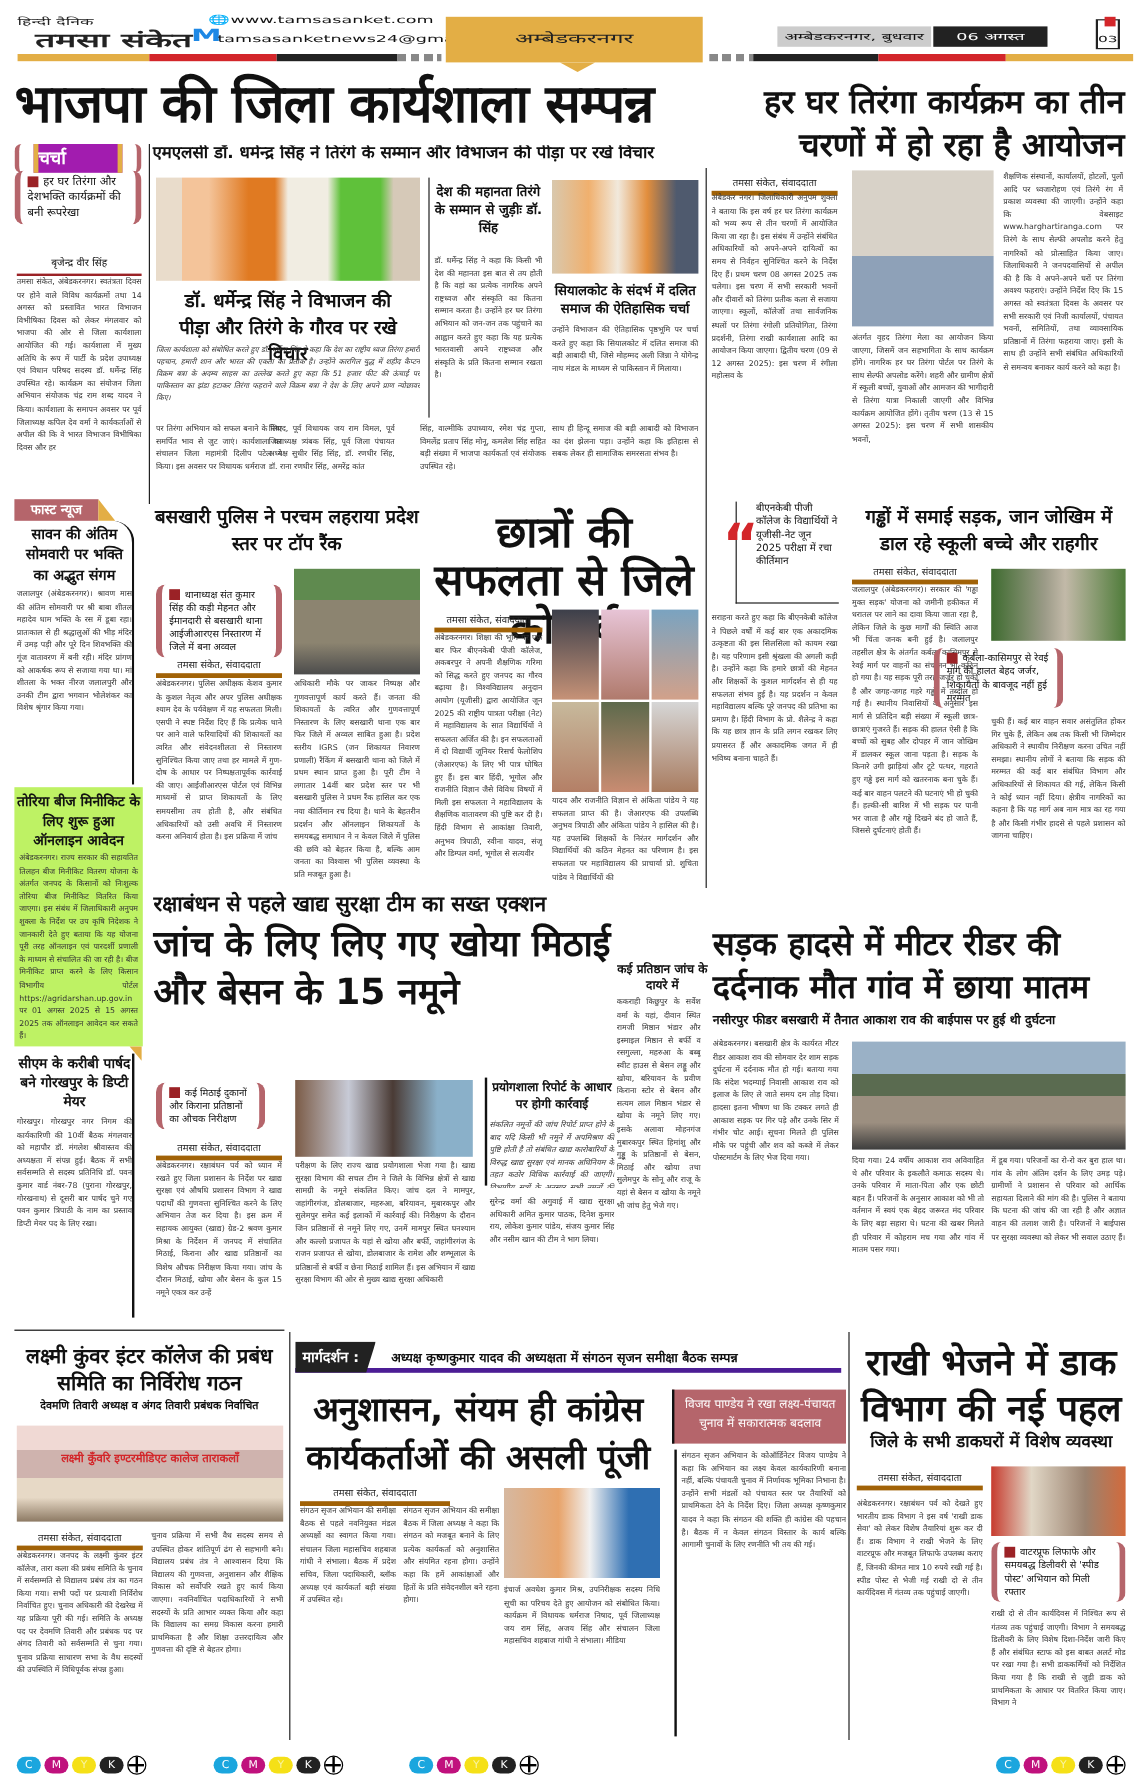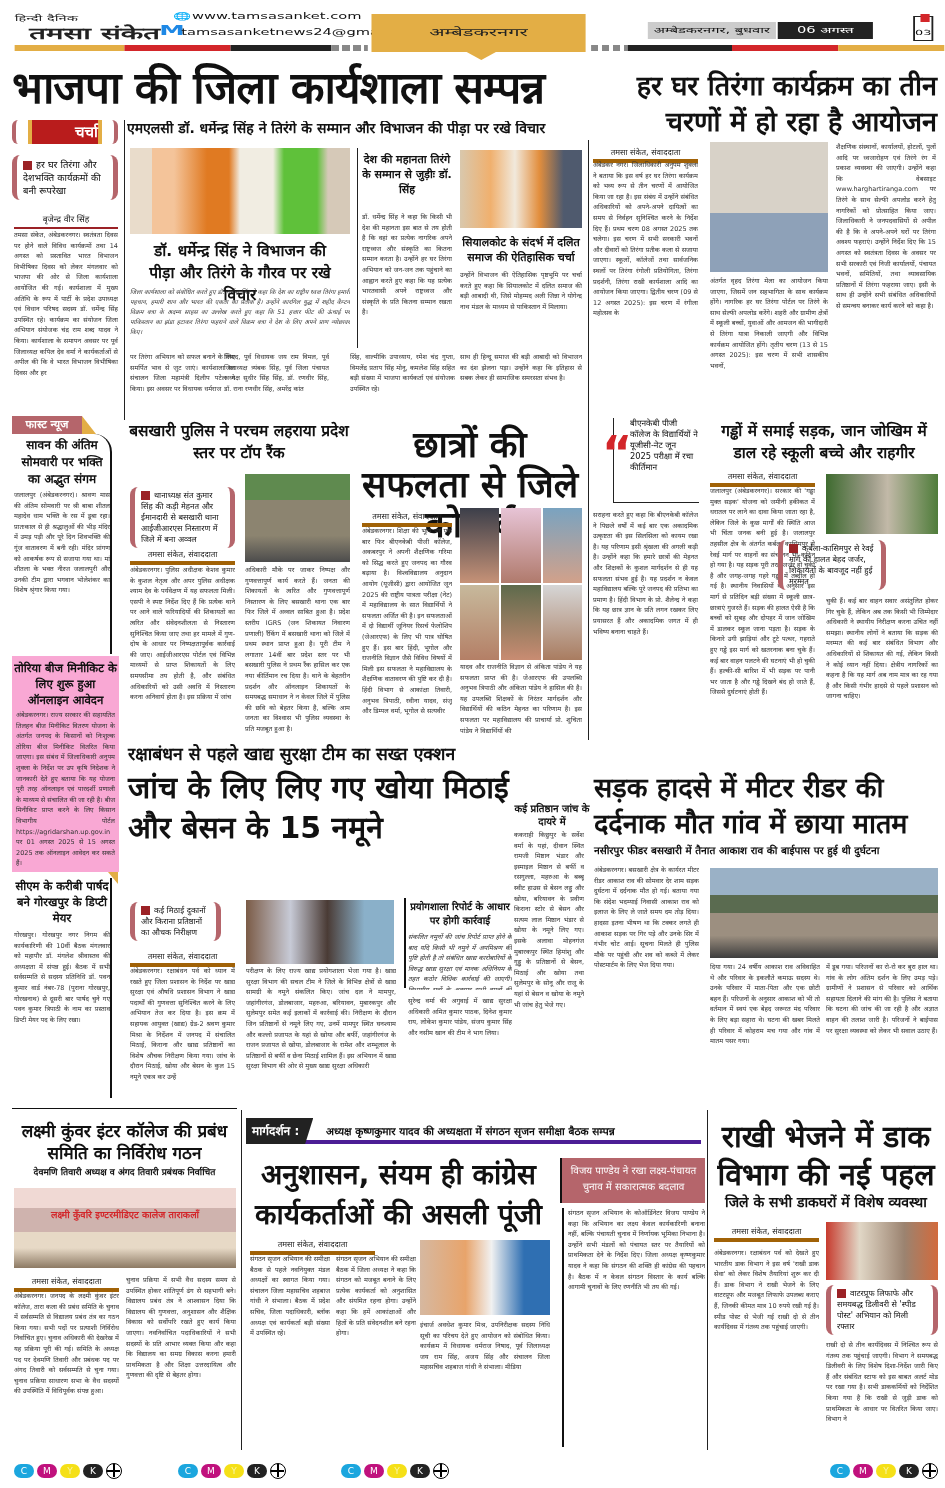--- a/index.html
+++ b/index.html
@@ -10,21 +10,21 @@
 .byline{font-size:8px;color:#222;text-align:center;border-bottom:4px solid #a16207;padding-bottom:2px}
 .photo{background:linear-gradient(135deg,#b8a48c,#7d6a55 40%,#c9b08f 70%,#8d7a62)}
 .kicker{border-left:5px solid #b5656b;border-right:5px solid #b5656b;border-radius:8px;padding:3px 6px;font-size:9.5px;line-height:13px}
 .sq{display:inline-block;width:9px;height:9px;background:#9b2226;margin-right:4px;vertical-align:middle}
 .vr{border-left:1px solid #222}
 .cmyk{display:flex;gap:3px;align-items:center}
 .cmyk span{width:20px;height:14px;border-radius:7px;color:#fff;font-size:9px;text-align:center;line-height:14px}
 .reg{width:16px;height:16px;border:1.5px solid #000;border-radius:50%;position:relative}
 .reg:before{content:"";position:absolute;left:6px;top:0;width:1.5px;height:13px;background:#000}
 .reg:after{content:"";position:absolute;top:6px;left:0;height:1.5px;width:13px;background:#000}
-.fast{background:#f9a8d4}
+.fast{background:#bef264}
 </style>
 </head>
 <body>
 
 <header>
   <div class="abs" style="left:8px;top:12px;font-size:8px;color:#222">हिन्दी दैनिक</div>
   <div class="abs" style="left:16px;top:22px;font-size:16px;font-weight:bold;color:#222">तमसा संकेत</div>
   <div class="abs" style="left:87px;top:22px;font-size:14px;font-weight:bold;color:#1e88e5">M</div>
   <div class="abs" style="left:95px;top:12px;font-size:8px;color:#111">🌐<span>www.tamsasanket.com</span></div>
   <div class="abs" style="left:99px;top:28px;font-size:8px;color:#111">tamsasanketnews24@gmail.com</div>
@@ -46,23 +46,23 @@
 
 <style>
 header{transform-origin:0 0;transform:scale(1.83,1)}
 </style>
 
 <h1 class="abs hd" style="left:12px;top:65px;width:570px;font-size:44px;letter-spacing:-1px">भाजपा की जिला कार्यशाला सम्पन्न</h1>
 <h2 class="abs hd" style="left:592px;top:68px;width:345px;font-size:27px;text-align:right;line-height:36px">हर घर तिरंगा कार्यक्रम का तीन चरणों में हो रहा है आयोजन</h2>
 
 <aside>
   <div class="abs" style="left:12px;top:120px;width:106px;height:24px;border-left:4px solid #b5656b;border-right:4px solid #b5656b;border-radius:6px;padding:0 12px">
-    <div style="background:#b91c1c;color:#fff;height:24px;text-align:right;font-weight:bold;font-size:15px;line-height:24px;border-left:4px solid #e3ae45;border-right:4px solid #e3ae45">चर्चा</div>
-  </div>
-  <div class="abs kicker" style="left:12px;top:155px;width:106px"><span class="sq"></span><span>हर घर तिरंगा और देशभक्ति कार्यक्रमों की बनी रूपरेखा</span></div>
+    <div style="background:#a21caf;color:#fff;height:24px;text-align:left;font-weight:bold;font-size:15px;line-height:24px;border-left:4px solid #e3ae45;border-right:4px solid #e3ae45">चर्चा</div>
+  </div>
+  <div class="abs kicker" style="left:12px;top:142px;width:106px"><span class="sq"></span><span>हर घर तिरंगा और देशभक्ति कार्यक्रमों की बनी रूपरेखा</span></div>
   <div class="abs" style="left:14px;top:213px;width:104px;font-size:8.5px;text-align:center;border-bottom:2px solid #9b2226;padding-bottom:3px">बृजेन्द्र वीर सिंह</div>
   <div class="abs t" style="left:14px;top:230px;width:104px;height:180px">तमसा संकेत, अंबेडकरनगर। स्वतंत्रता दिवस पर होने वाले विविध कार्यक्रमों तथा 14 अगस्त को प्रस्तावित भारत विभाजन विभीषिका दिवस को लेकर मंगलवार को भाजपा की ओर से जिला कार्यशाला आयोजित की गई। कार्यशाला में मुख्य अतिथि के रूप में पार्टी के प्रदेश उपाध्यक्ष एवं विधान परिषद सदस्य डॉ. धर्मेन्द्र सिंह उपस्थित रहे। कार्यक्रम का संयोजन जिला अभियान संयोजक चंद्र राम शब्द यादव ने किया। कार्यशाला के समापन अवसर पर पूर्व जिलाध्यक्ष कपिल देव वर्मा ने कार्यकर्ताओं से अपील की कि वे भारत विभाजन विभीषिका दिवस और हर</div>
 </aside>
 
 <section>
   <div class="abs hd" style="left:127px;top:121px;width:460px;font-size:14px;font-weight:bold;white-space:nowrap;overflow:hidden">एमएलसी डॉ. धर्मेन्द्र सिंह ने तिरंगे के सम्मान और विभाजन की पीड़ा पर रखे विचार</div>
   <div class="abs photo" style="left:130px;top:148px;width:220px;height:86px;background:linear-gradient(90deg,#e9dccb 0 10%,#f4c49a 10% 20%,#e07a22 35% 45%,#f1ede2 50% 65%,#5fc13a 70% 85%,#d6c9b8 90%)"></div>
   <div class="abs hd" style="left:140px;top:240px;width:200px;font-size:15.5px;text-align:center;line-height:22px">डॉ. धर्मेन्द्र सिंह ने विभाजन की पीड़ा और तिरंगे के गौरव पर रखे विचार</div>
   <div class="abs t" style="left:130px;top:287px;width:220px;height:62px;font-style:italic;font-size:6.2px;line-height:10px">जिला कार्यशाला को संबोधित करते हुए डॉ. धर्मेन्द्र सिंह ने कहा कि देश का राष्ट्रीय ध्वज तिरंगा हमारी पहचान, हमारी शान और भारत की एकता का प्रतीक है। उन्होंने कारगिल युद्ध में शहीद कैप्टन विक्रम बत्रा के अदम्य साहस का उल्लेख करते हुए कहा कि 51 हजार फीट की ऊंचाई पर पाकिस्तान का झंडा हटाकर तिरंगा फहराने वाले विक्रम बत्रा ने देश के लिए अपने प्राण न्योछावर किए।</div>
   <div class="abs vr" style="left:357px;top:148px;height:200px"></div>

